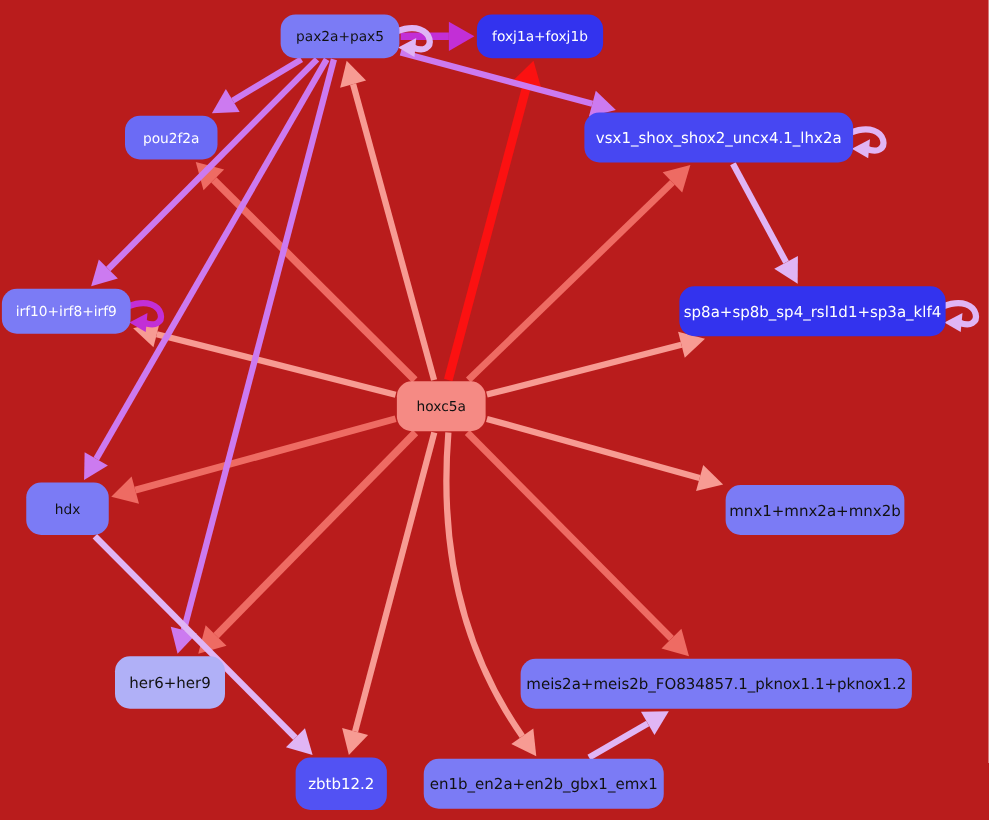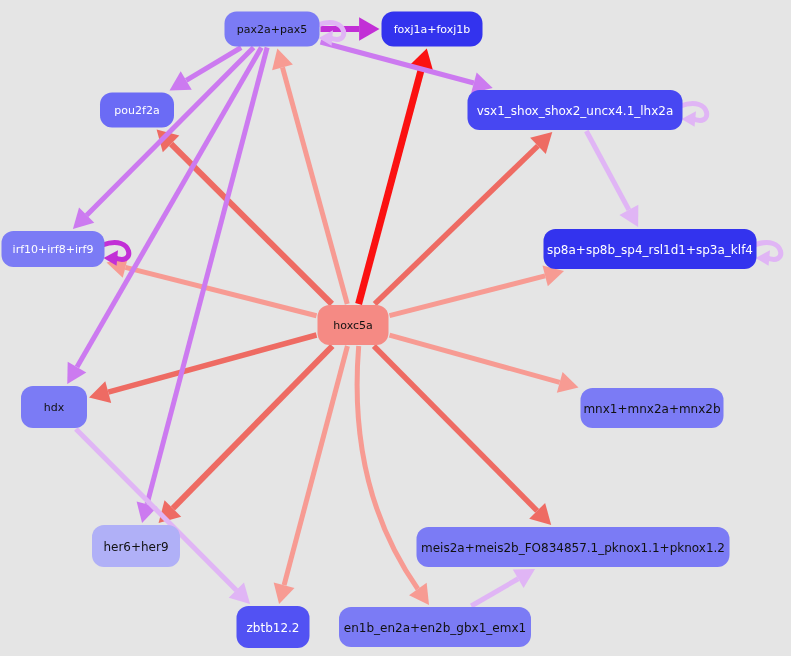--- a/index.html
+++ b/index.html
@@ -4,21 +4,21 @@
 <style>
   html, body {
     margin: 0;
     padding: 0;
     background: #ffffff;
   }
   #graph-root {
     position: relative;
     width: 791px;
     height: 656px;
-    background: #e5e5e5;
+    background: #b91c1c;
     font-family: "DejaVu Sans", sans-serif;
     overflow: hidden;
   }
   svg#graph-svg {
     position: absolute;
     left: 0;
     top: 0;
     width: 791px;
     height: 656px;
     display: block;

